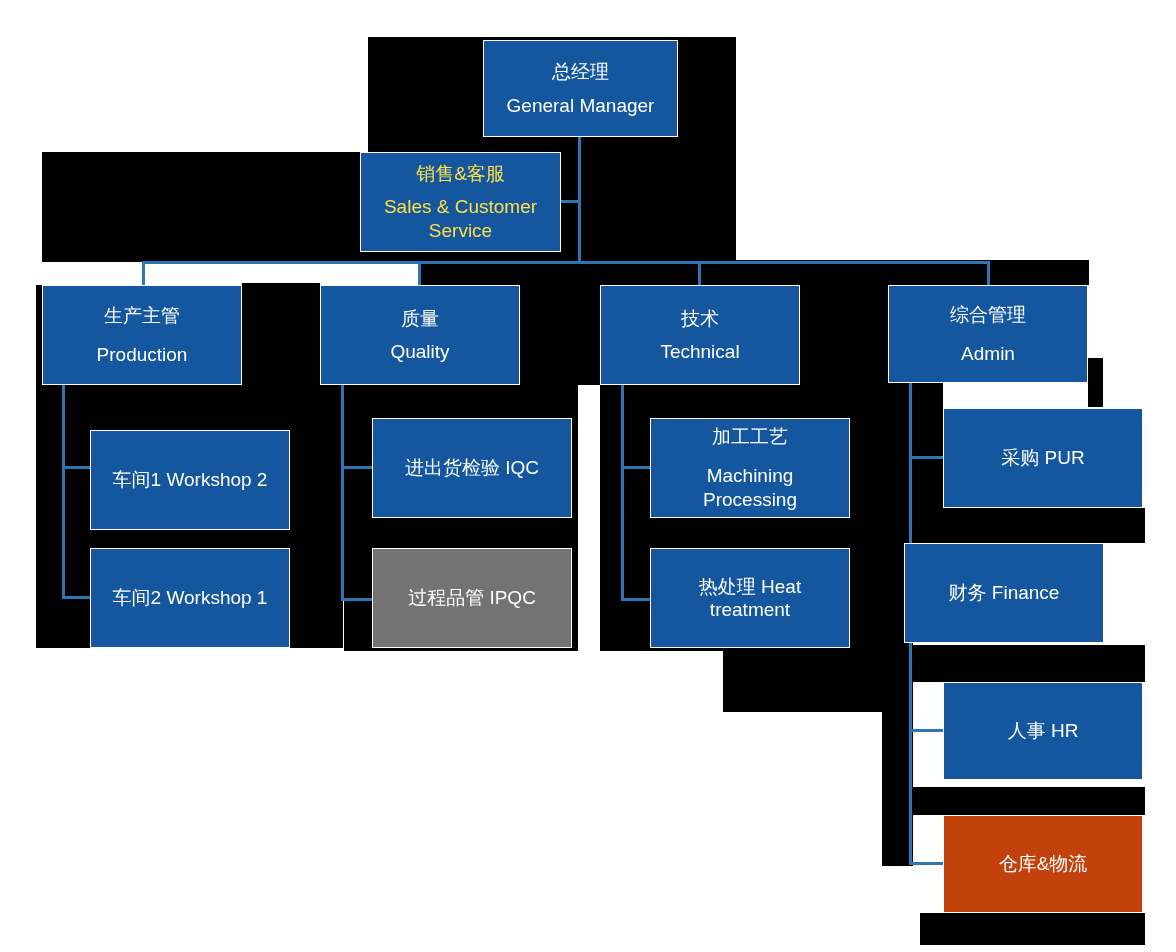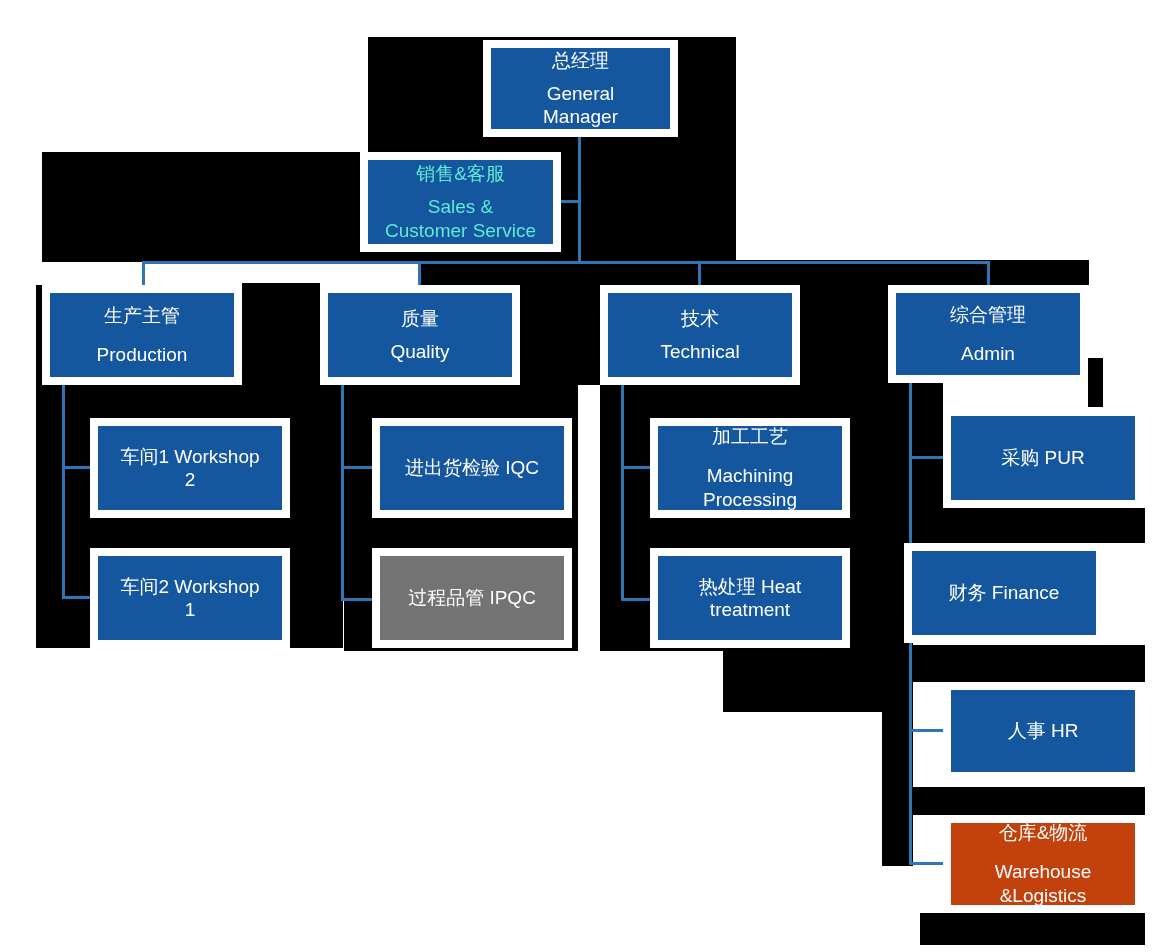--- a/index.html
+++ b/index.html
@@ -20,21 +20,21 @@
     background: #000000;
   }
   .connector {
     position: absolute;
     background: #2E75B6;
   }
   .node {
     position: absolute;
     box-sizing: border-box;
     background: #15579E;
-    border: 8px solid #f97316;
+    border: 1px solid #f97316;
     color: #ffffff;
     display: flex;
     flex-direction: column;
     align-items: center;
     justify-content: center;
     text-align: center;
     font-size: 19px;
     line-height: 1.22;
     gap: 10px;
     padding: 4px 16px;
@@ -86,41 +86,41 @@
       <div class="connector" style="background: rgb(46, 117, 182); left: 909px; top: 456px; width: 34px; height: 3px;"></div>
       <div class="connector" style="background: rgb(46, 117, 182); left: 909px; top: 591px; width: 34px; height: 3px;"></div>
       <div class="connector" style="background: rgb(46, 117, 182); left: 909px; top: 729px; width: 34px; height: 3px;"></div>
       <div class="connector" style="background: rgb(46, 117, 182); left: 909px; top: 862px; width: 34px; height: 3px;"></div>
     </div>
   <div id="node-layer">
       <div class="node" style="background: rgb(21, 87, 158); border-color: rgb(255, 255, 255); color: rgb(255, 255, 255); left: 483px; top: 40px; width: 195px; height: 97px;">
         <span class="node-line">总经理</span>
         <span class="node-line">General Manager</span>
       </div>
-      <div class="node" style="background: rgb(21, 87, 158); border-color: rgb(255, 255, 255); color: #5eead4; left: 360px; top: 152px; width: 201px; height: 100px;">
+      <div class="node" style="background: rgb(21, 87, 158); border-color: rgb(255, 255, 255); color: #fde047; left: 360px; top: 152px; width: 201px; height: 100px;">
         <span class="node-line">销售&amp;客服</span>
         <span class="node-line">Sales &amp; Customer Service</span>
       </div>
       <div class="node tight" style="background: rgb(21, 87, 158); border-color: rgb(255, 255, 255); color: rgb(255, 255, 255); left: 42px; top: 285px; width: 200px; height: 100px;">
         <span class="node-line">生产主管</span>
         <span class="node-line">Production</span>
       </div>
       <div class="node" style="background: rgb(21, 87, 158); border-color: rgb(255, 255, 255); color: rgb(255, 255, 255); left: 320px; top: 285px; width: 200px; height: 100px;">
         <span class="node-line">质量</span>
         <span class="node-line">Quality</span>
       </div>
       <div class="node" style="background: rgb(21, 87, 158); border-color: rgb(255, 255, 255); color: rgb(255, 255, 255); left: 600px; top: 285px; width: 200px; height: 100px;">
         <span class="node-line">技术</span>
         <span class="node-line">Technical</span>
       </div>
       <div class="node tight" style="background: rgb(21, 87, 158); border-color: rgb(255, 255, 255); color: rgb(255, 255, 255); left: 888px; top: 285px; width: 200px; height: 98px;">
         <span class="node-line">综合管理</span>
         <span class="node-line">Admin</span>
       </div>
-      <div class="node" style="background: rgb(21, 87, 158); border-color: rgb(255, 255, 255); color: rgb(255, 255, 255); left: 90px; top: 418px; width: 200px; height: 100px;">
+      <div class="node" style="background: rgb(21, 87, 158); border-color: rgb(255, 255, 255); color: rgb(255, 255, 255); left: 90px; top: 430px; width: 200px; height: 100px;">
         <span class="node-line">车间1 Workshop 2</span>
       </div>
       <div class="node" style="background: rgb(21, 87, 158); border-color: rgb(255, 255, 255); color: rgb(255, 255, 255); left: 90px; top: 548px; width: 200px; height: 100px;">
         <span class="node-line">车间2 Workshop 1</span>
       </div>
       <div class="node" style="background: rgb(21, 87, 158); border-color: rgb(255, 255, 255); color: rgb(255, 255, 255); left: 372px; top: 418px; width: 200px; height: 100px;">
         <span class="node-line">进出货检验 IQC</span>
       </div>
       <div class="node" style="background: #737373; border-color: rgb(255, 255, 255); color: rgb(255, 255, 255); left: 372px; top: 548px; width: 200px; height: 100px;">
         <span class="node-line">过程品管 IPQC</span>
@@ -136,16 +136,15 @@
         <span class="node-line">采购 PUR</span>
       </div>
       <div class="node" style="background: rgb(21, 87, 158); border-color: rgb(255, 255, 255); color: rgb(255, 255, 255); left: 904px; top: 543px; width: 200px; height: 100px;">
         <span class="node-line">财务 Finance</span>
       </div>
       <div class="node" style="background: rgb(21, 87, 158); border-color: rgb(255, 255, 255); color: rgb(255, 255, 255); left: 943px; top: 682px; width: 200px; height: 98px;">
         <span class="node-line">人事 HR</span>
       </div>
       <div class="node tight" style="background: #c2410c; border-color: rgb(255, 255, 255); color: rgb(255, 255, 255); left: 943px; top: 815px; width: 200px; height: 98px;">
         <span class="node-line">仓库&amp;物流</span>
-        <span class="node-line">Warehouse &amp;Logistics</span>
       </div>
     </div>
 </div>
 
 </body></html>

